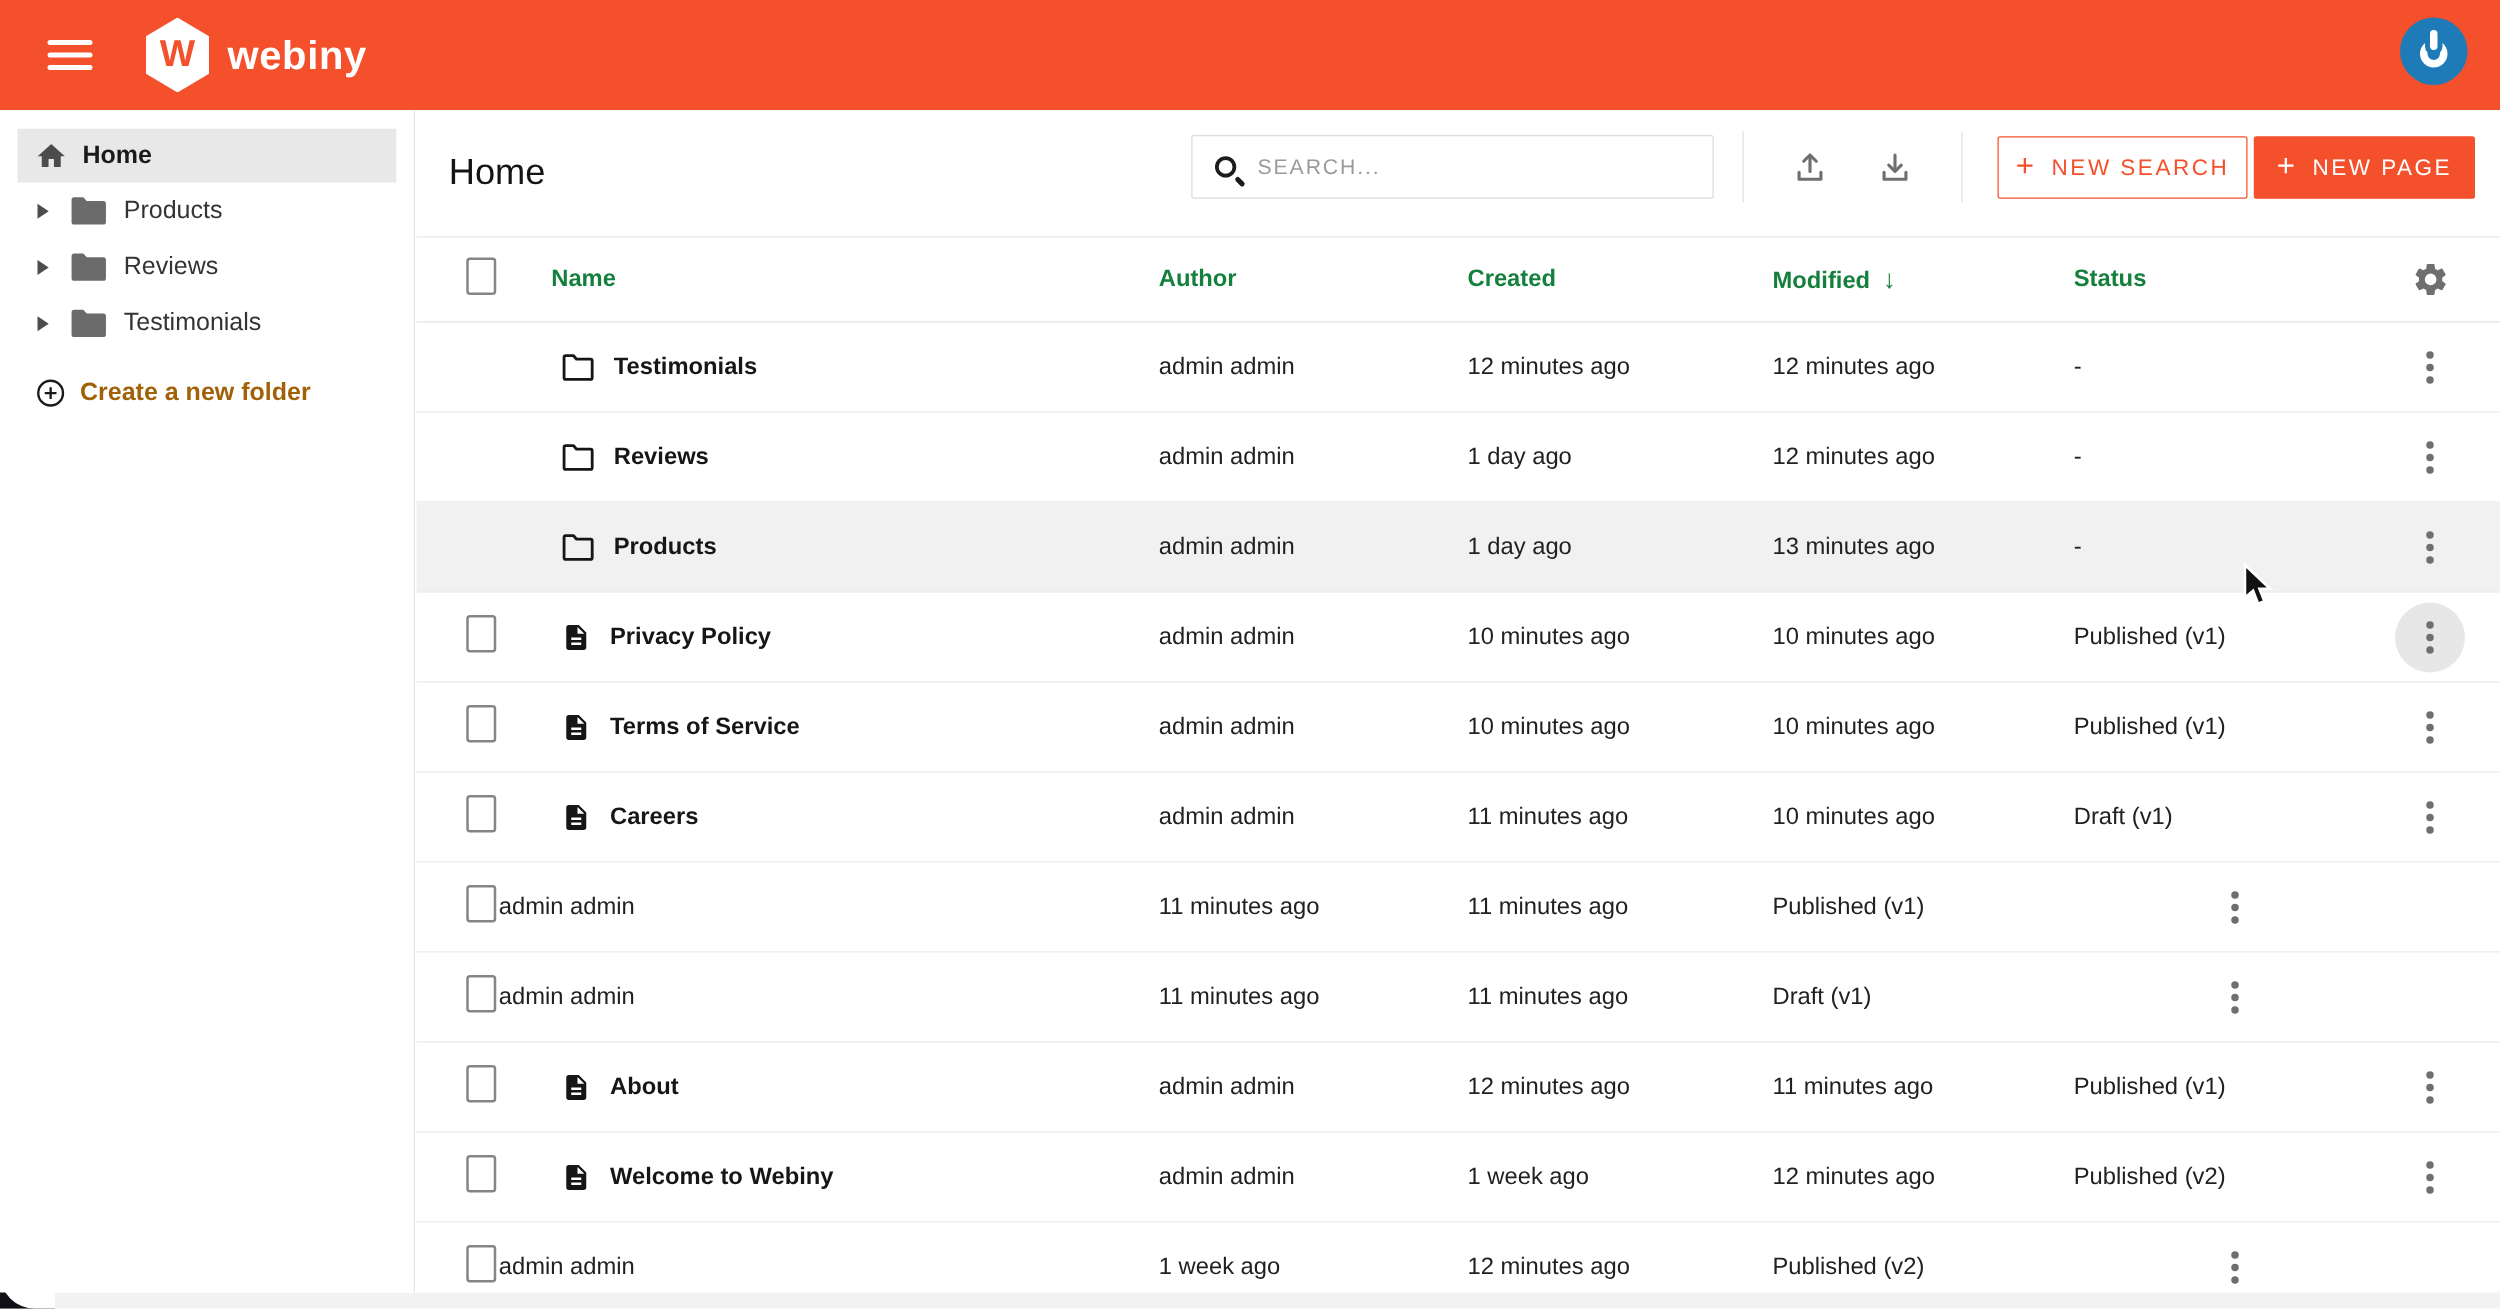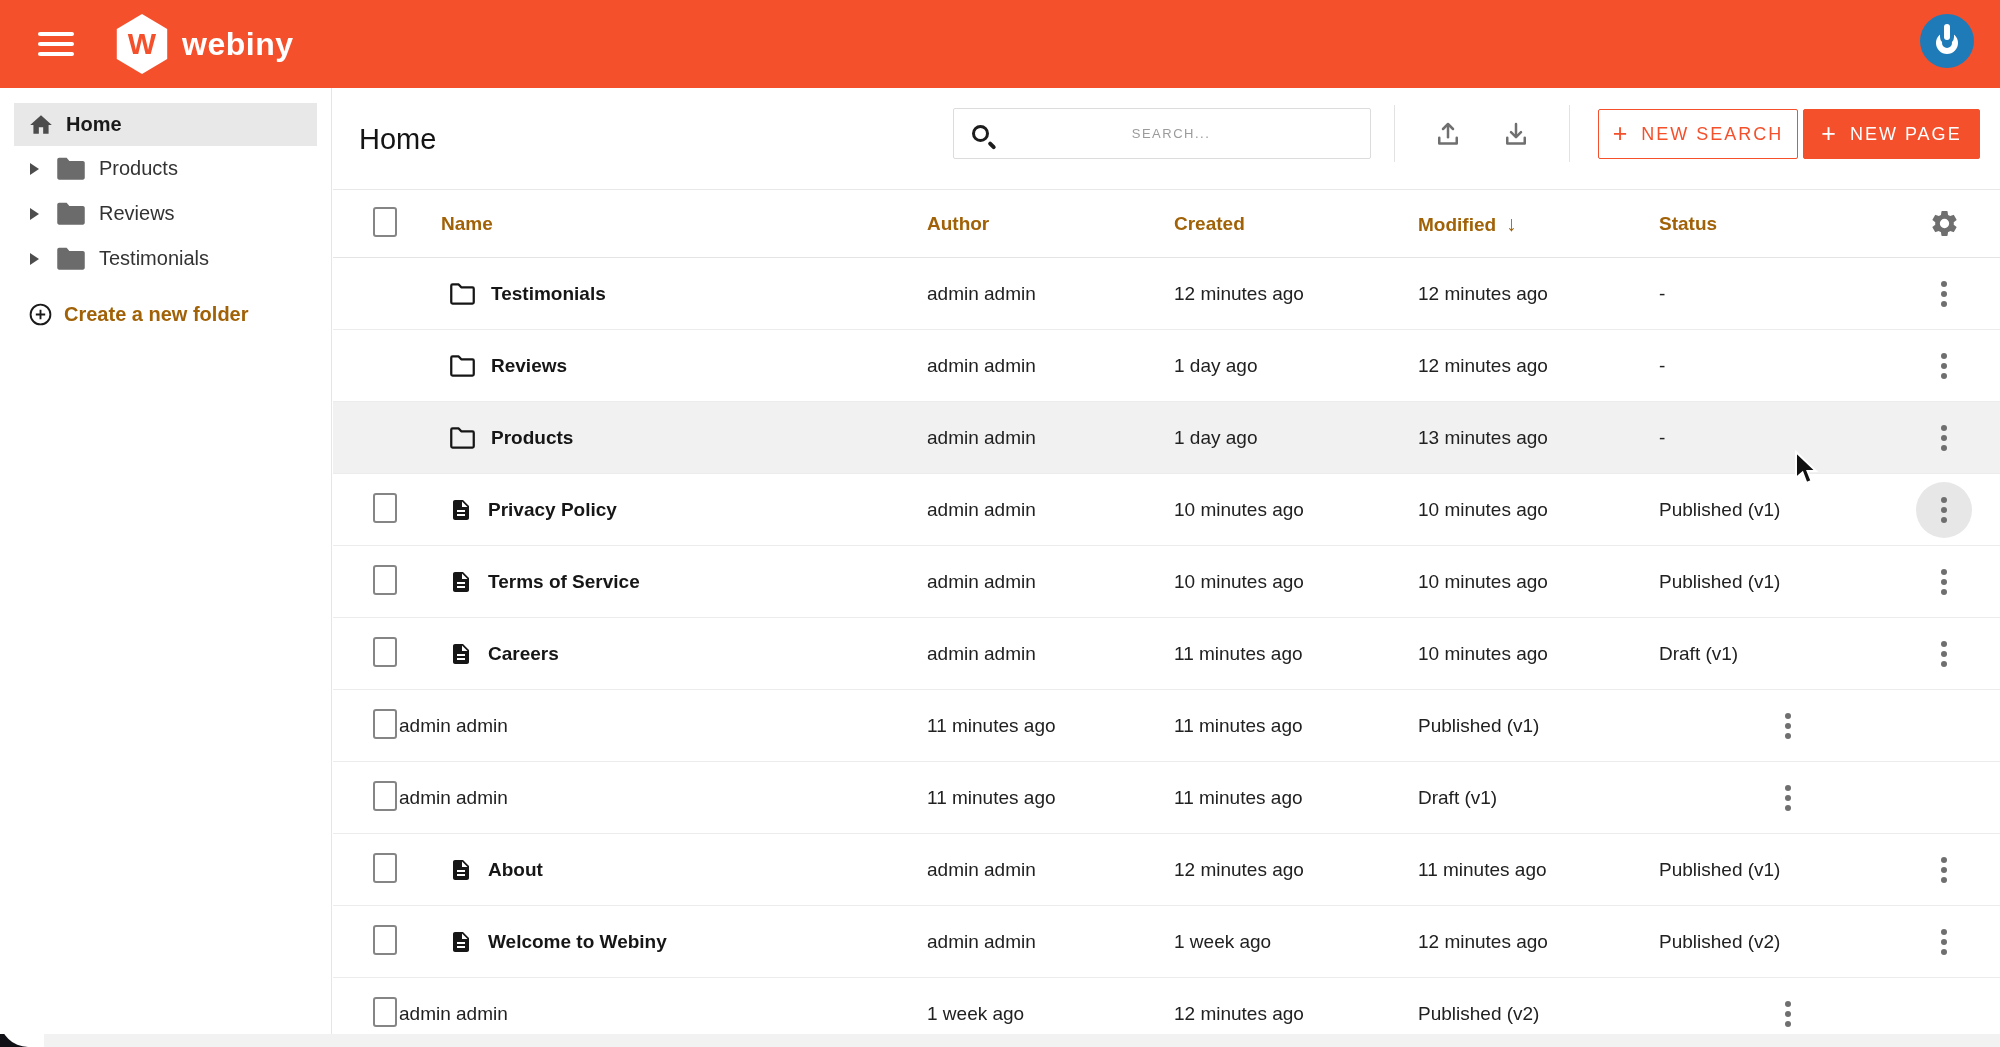--- a/index.html
+++ b/index.html
@@ -59,21 +59,21 @@
   .page-title { position:absolute; left:26px; top:50%; transform:translateY(-50%); font-size:29px; color:#141414; }
   .searchbox {
     position:absolute; left:620px; top:20px; width:418px; height:51px;
     border:1px solid #dcdcdc; border-radius:2px; background:#fff;
     display:flex; align-items:center; padding-left:18px;
   }
   .mag { position:relative; width:17px; height:17px; border:3px solid #1c1c1c; border-radius:50%; flex:none; }
   .mag::after { content:''; position:absolute; width:3.5px; height:9px; background:#1c1c1c; left:15px; top:13px; transform:rotate(-45deg); border-radius:2px; }
   .searchbox input {
     border:none; outline:none; margin-left:17px; width:330px;
-    font-family:inherit; font-size:13px; letter-spacing:1.5px; color:#6d28d9;text-align:center;
+    font-family:inherit; font-size:17px; letter-spacing:1.5px; color:#6d28d9;
   }
   .searchbox input::placeholder { color:#9b9b9b; opacity:1; }
   .vdiv { position:absolute; top:17px; height:57px; width:1px; background:#e2e2e2; }
   .vdiv1 { left:1061px; } .vdiv2 { left:1236px; }
   .icon-btn { position:absolute; top:27px; width:38px; height:38px; display:flex; align-items:center; justify-content:center; cursor:pointer; }
   .icon-upload { left:1096px; } .icon-download { left:1164px; }
   .btn {
     position:absolute; top:21px; height:50px; border-radius:2px;
     display:flex; align-items:center; justify-content:center;
     font-size:18px; letter-spacing:2px; cursor:pointer;
@@ -81,21 +81,21 @@
   .btn .plus { font-size:25px; font-weight:normal; margin-right:12px; margin-top:-2px; }
   .btn-new-folder { left:1265px; width:200px; background:#fff; border:1px solid #f4502c; color:#f4502c; }
   .btn-new-page { left:1470px; width:177px; background:#f4502c; border:1px solid #f4502c; color:#fff; }
   
   .grid-row {
     display:grid;
     grid-template-columns:26px 528px 247px 244px 241px 1fr 56px;
     align-items:center; padding:0 28px 0 40px;
   }
   .thead { height:68px; border-bottom:1px solid #e4e4e4; }
-  .th { font-weight:bold; font-size:19px; color:#a16207; cursor:pointer; }
+  .th { font-weight:bold; font-size:19px; color:#15803d; cursor:pointer; }
   .th-name { margin-left:42px; }
   .sort-arrow { font-weight:normal; font-size:21px; margin-left:10px; }
   .gear-cell { display:flex; justify-content:center; cursor:pointer; }
   .checkbox { display:inline-block; width:24px; height:30px; border:2px solid #858585; border-radius:3px; background:#fff; cursor:pointer; }
   .row { height:72px; border-bottom:1px solid #ececec; position:relative; cursor:pointer; }
   .row.highlighted { background:#f1f1f1; }
   .name-cell { display:flex; align-items:center; }
   .row-icon { margin-left:50px; display:flex; flex:none; }
   .row.folder .cb-cell .checkbox { visibility:hidden; }
   .row-name { margin-left:15px; font-weight:bold; font-size:19px; color:#161616; }

